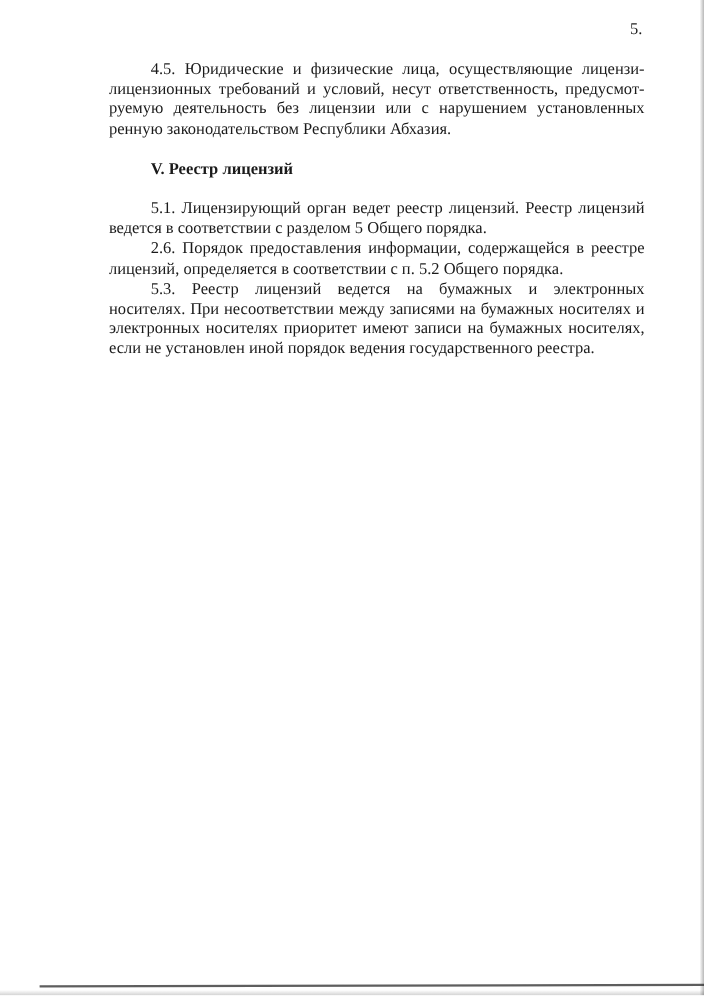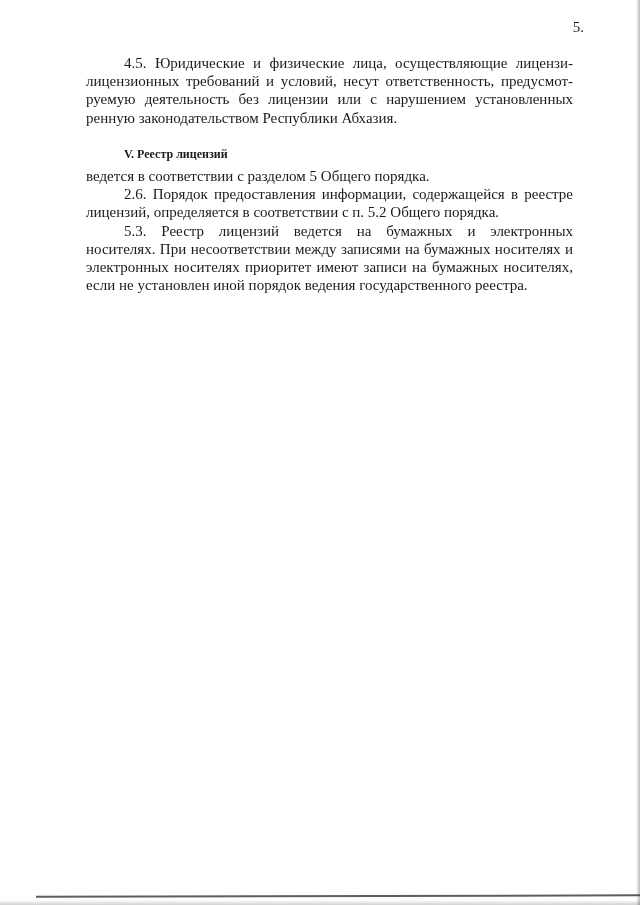--- a/index.html
+++ b/index.html
@@ -18,44 +18,44 @@
   }
   .page-number {
     position: absolute;
     top: 19px;
     right: 56px;
     font-size: 15px;
   }
   .content {
     position: absolute;
     top: 54px;
-    left: 86px;
+    left: 99px;
     width: 487px;
     font-size: 15px;
     line-height: 18.2px;
     font-family: Liberation Serif, serif;
   }
   .paragraph {
     margin: 0;
   }
   .line {
     text-align: justify;
     text-align-last: justify;
   }
   .line.last {
     text-align-last: left;
   }
   .line.first {
     text-indent: 38px;
   }
   .heading {
     font-weight: bold;
-    font-size: 12px;
+    font-size: 15px;
     text-indent: 38px;
-    margin: 18px 0 4px 0;
+    margin: 18px 0 18px 0;
   }
   .edge-right {
     position: absolute;
     top: 0;
     bottom: 0;
     right: 0;
     width: 4px;
     background: linear-gradient(to right, rgba(0,0,0,0), rgba(0,0,0,0.28));
   }
   .edge-bottom {
@@ -88,20 +88,21 @@
     <div class="paragraph">
         <div class="line first">4.5. Юридические и физические лица, осуществляющие лицензи-</div>
         <div class="line">лицензионных требований и условий, несут ответственность, предусмот-</div>
         <div class="line">руемую деятельность без лицензии или с нарушением установленных</div>
         <div class="line last">ренную законодательством Республики Абхазия.</div>
       </div>
 
     <div class="heading">V. Реестр лицензий</div>
 
     <div class="paragraph">
+        <div class="line first">5.1. Лицензирующий орган ведет реестр лицензий. Реестр лицензий</div>
         <div class="line last">ведется в соответствии с разделом 5 Общего порядка.</div>
       </div>
 
     <div class="paragraph">
         <div class="line first">2.6. Порядок предоставления информации, содержащейся в реестре</div>
         <div class="line last">лицензий, определяется в соответствии с п. 5.2 Общего порядка.</div>
       </div>
 
     <div class="paragraph">
         <div class="line first">5.3. Реестр лицензий ведется на бумажных и электронных</div>

